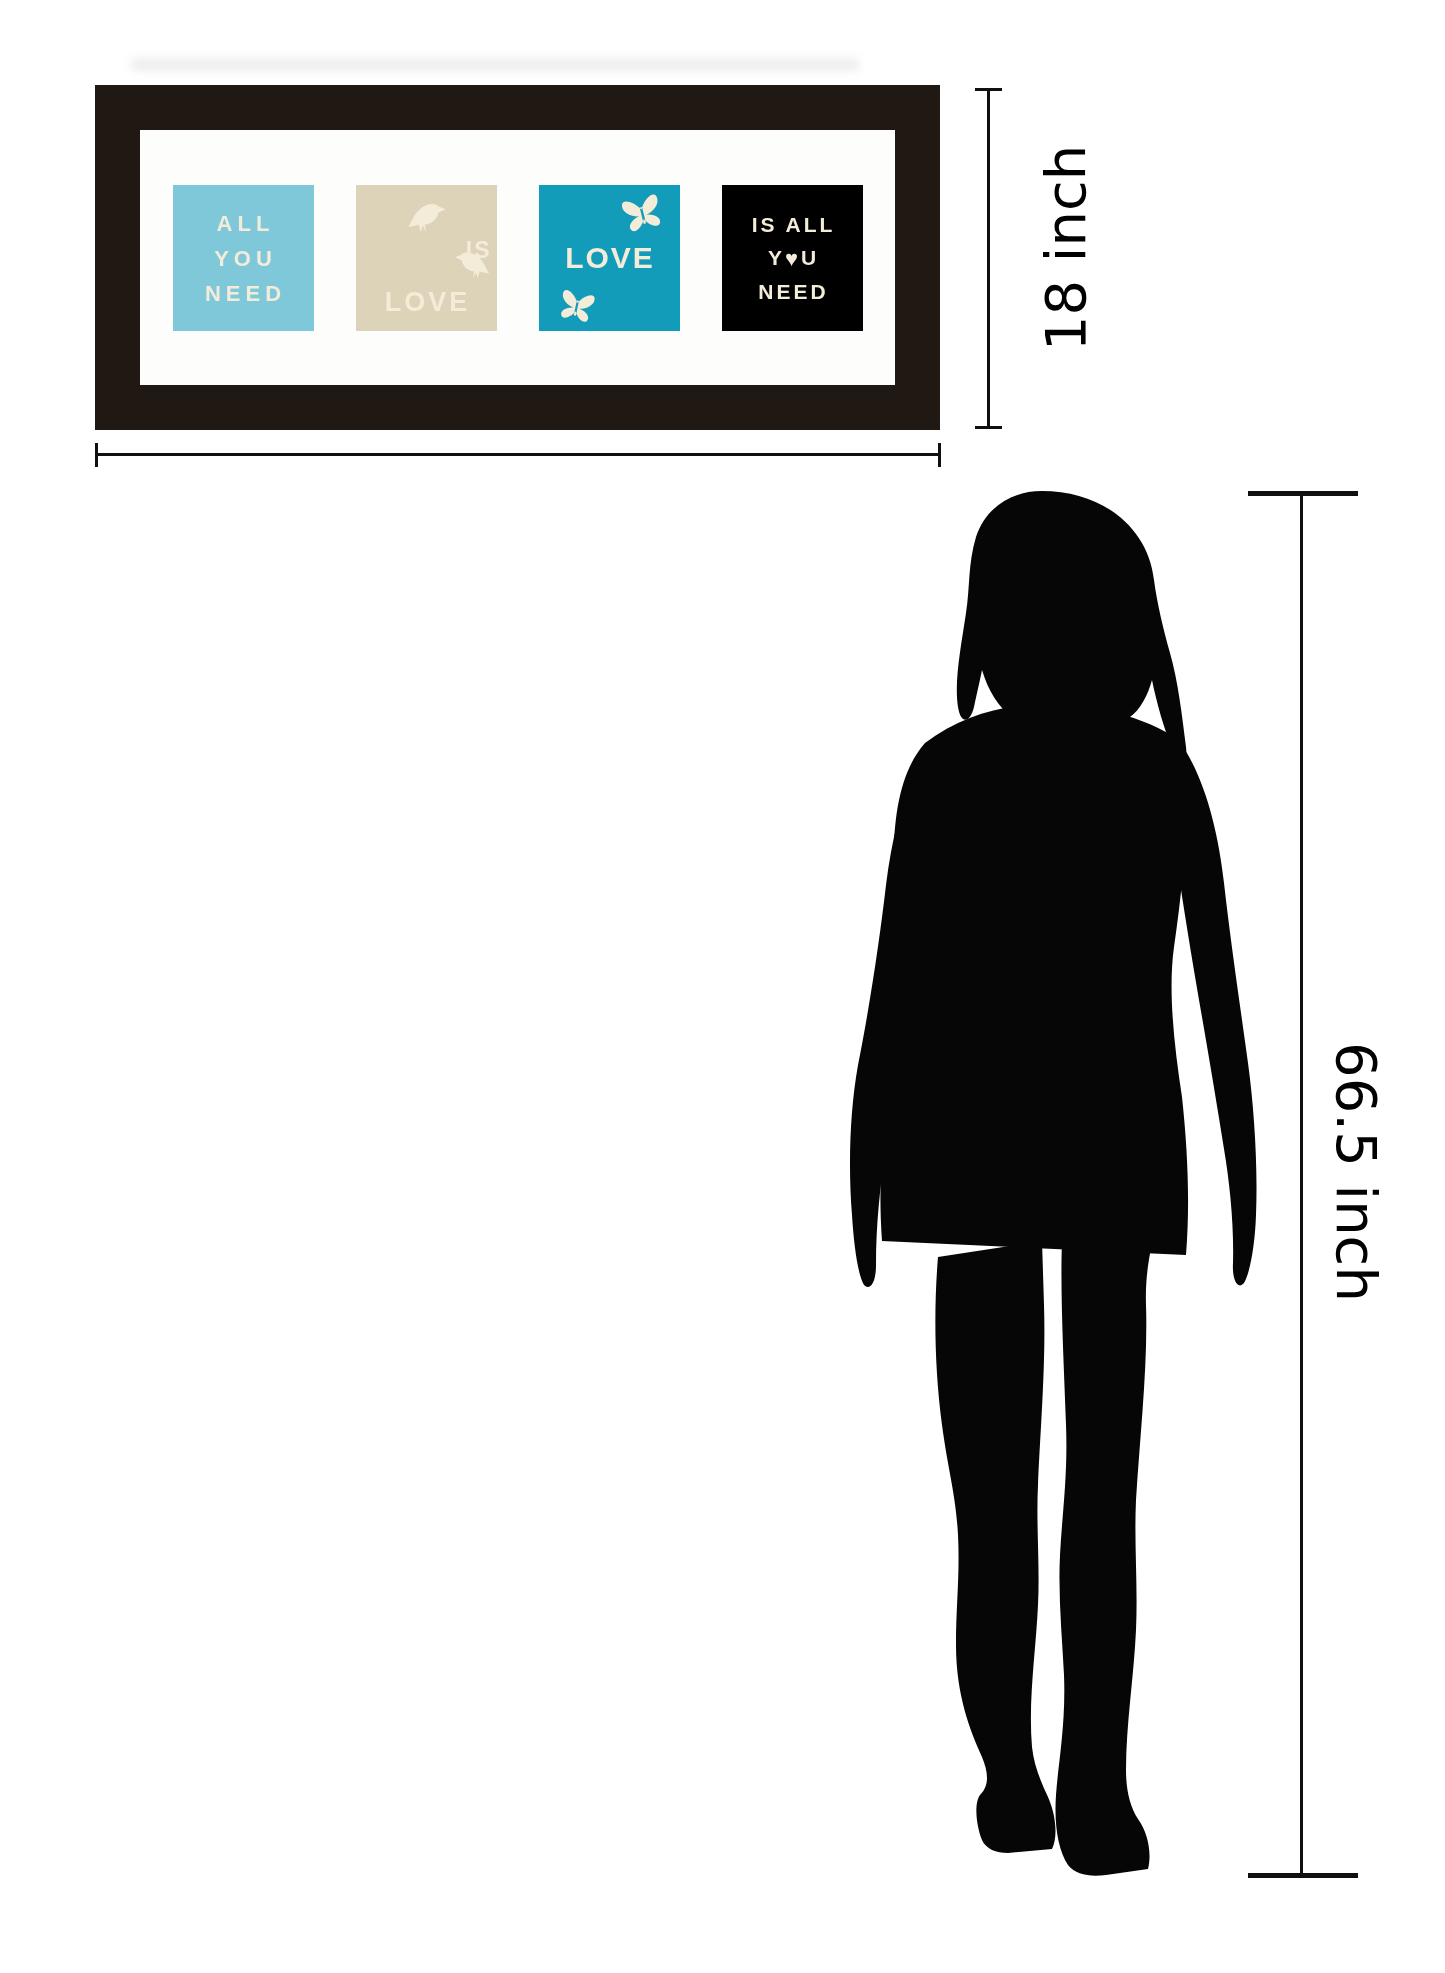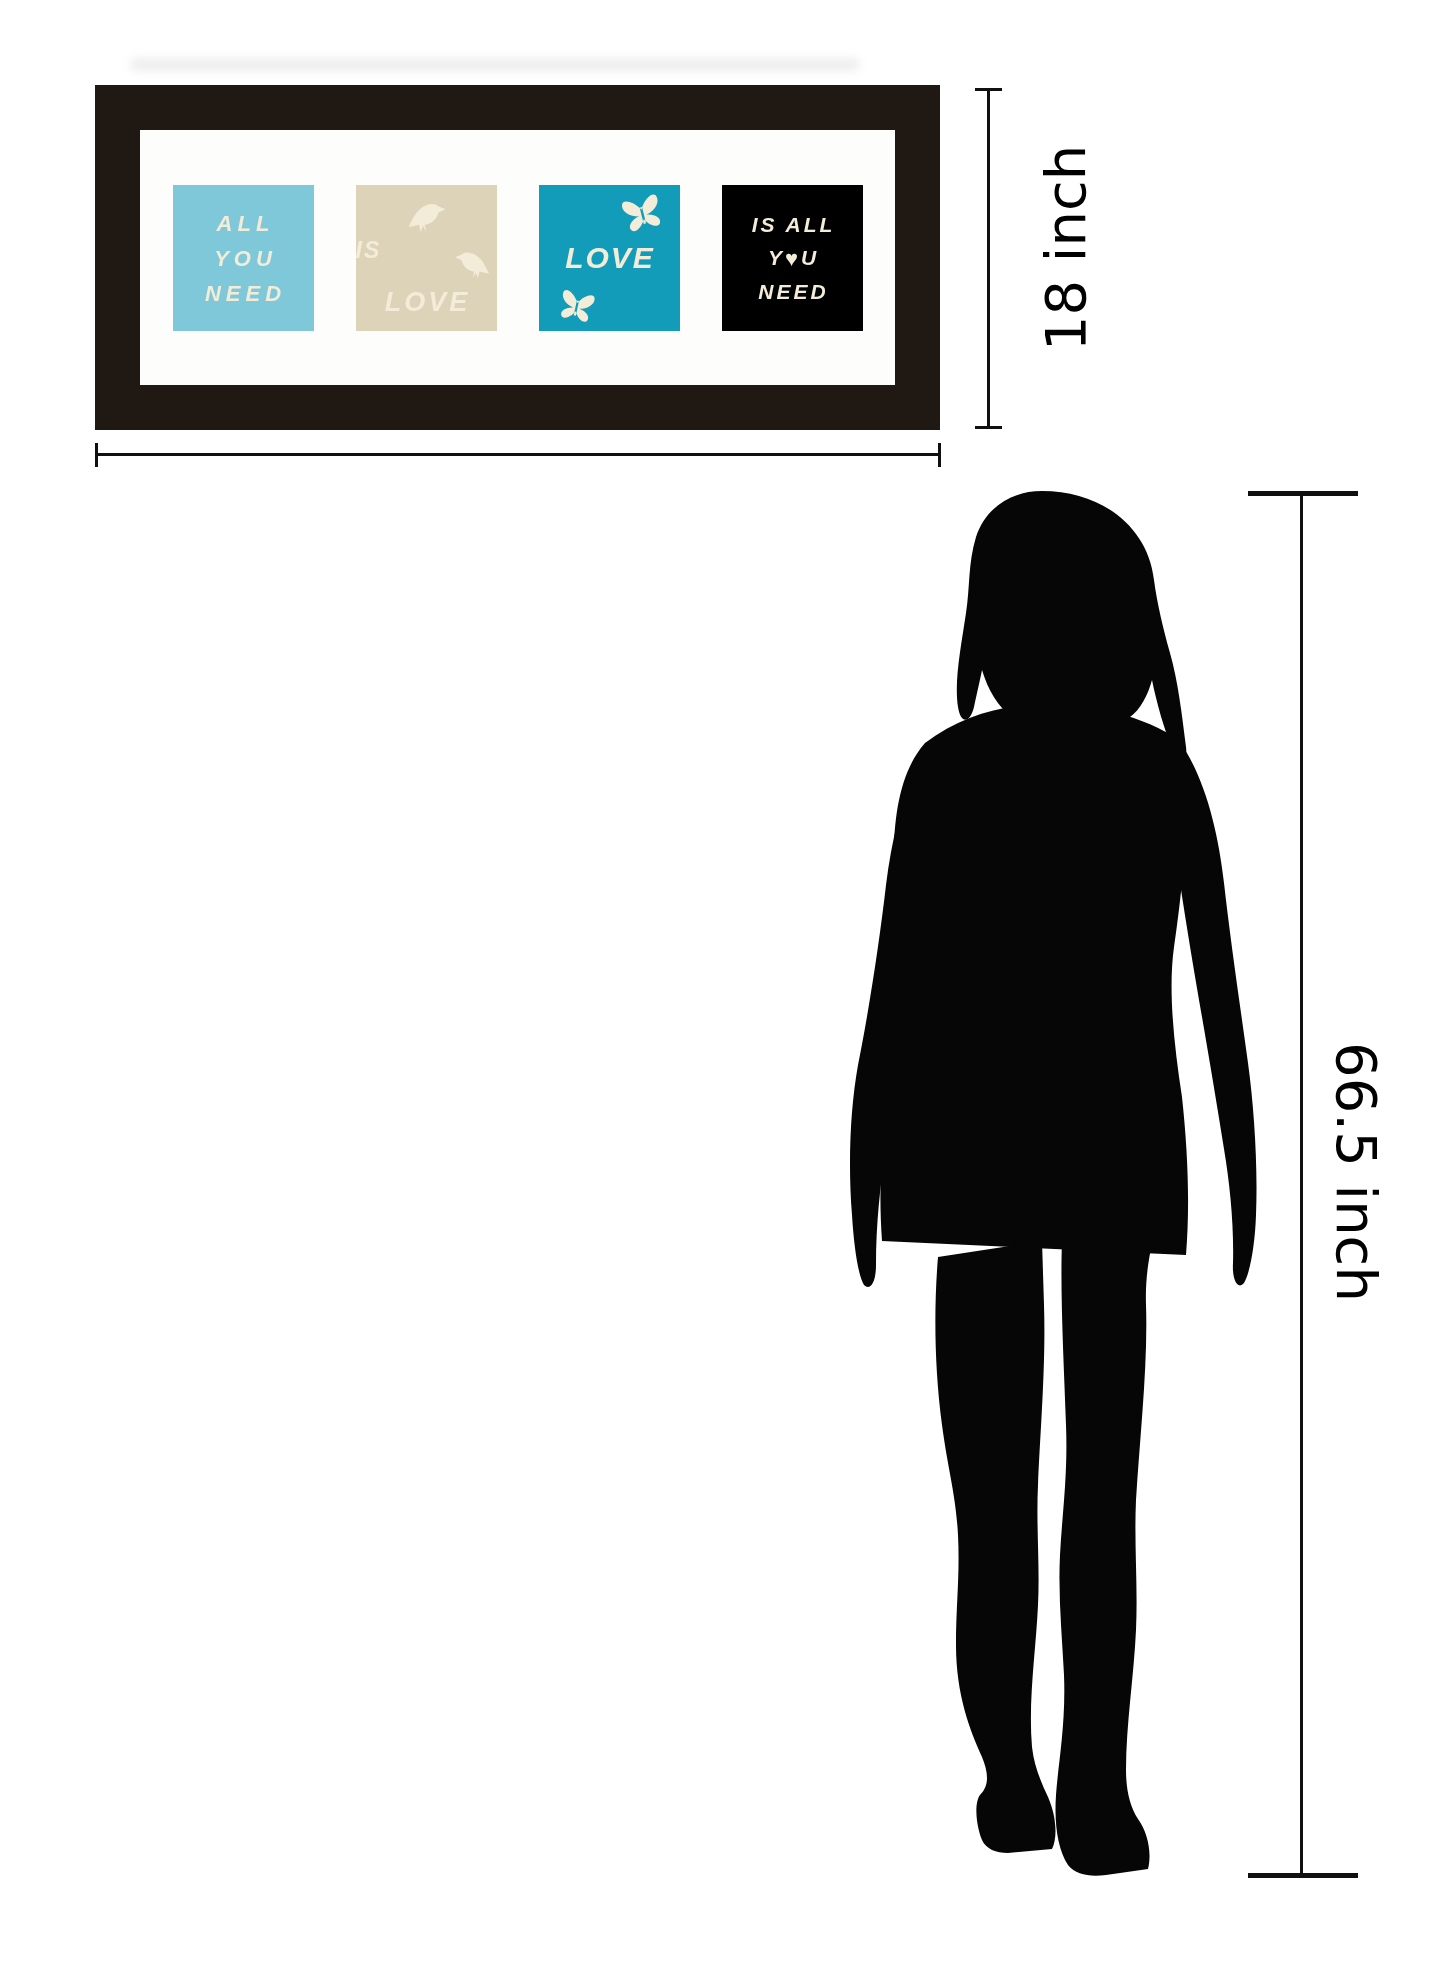--- a/index.html
+++ b/index.html
@@ -27,39 +27,39 @@
       2px 5px 7px rgba(0,0,0,0.28);
   }
   .frame-top-smudge{
     position:absolute;left:130px;top:58px;width:730px;height:13px;
     background:rgba(90,90,90,0.10);
     filter:blur(4px);border-radius:6px;
   }
   .mat{
     position:absolute;left:45px;top:45px;right:45px;bottom:45px;
     background:#fdfdfb;
-    display:flex;align-items:center;justify-content:center;gap:42px;font-style:italic;
+    display:flex;align-items:center;justify-content:center;gap:42px;
   }
   .tile{
     position:relative;width:141px;height:146px;flex:0 0 auto;
     font-family:"Liberation Sans",sans-serif;font-weight:700;
     color:#f2ecd8;
   }
   .tile-center-lines{
     position:absolute;left:0;right:0;top:50%;transform:translateY(-50%);
     text-align:center;font-size:22px;line-height:35px;letter-spacing:5px;
     text-indent:5px;
   }
   .tile4-lines{
     position:absolute;left:0;right:0;top:50%;transform:translateY(-50%);
     text-align:center;font-size:21px;line-height:33px;letter-spacing:3px;
     text-indent:3px;
   }
   .word-is{
-    position:absolute;left:0;right:5px;top:52px;text-align:left;
+    position:absolute;left:0;right:5px;top:52px;text-align:right;
     font-size:23px;letter-spacing:2px;
   }
   .word-love-bottom{
     position:absolute;left:0;right:0;bottom:13px;text-align:center;
     font-size:27px;letter-spacing:3px;text-indent:3px;
   }
   .word-love-mid{
     position:absolute;left:0;right:0;top:50%;transform:translateY(-50%);
     text-align:center;font-size:30px;letter-spacing:2px;text-indent:2px;
   }

